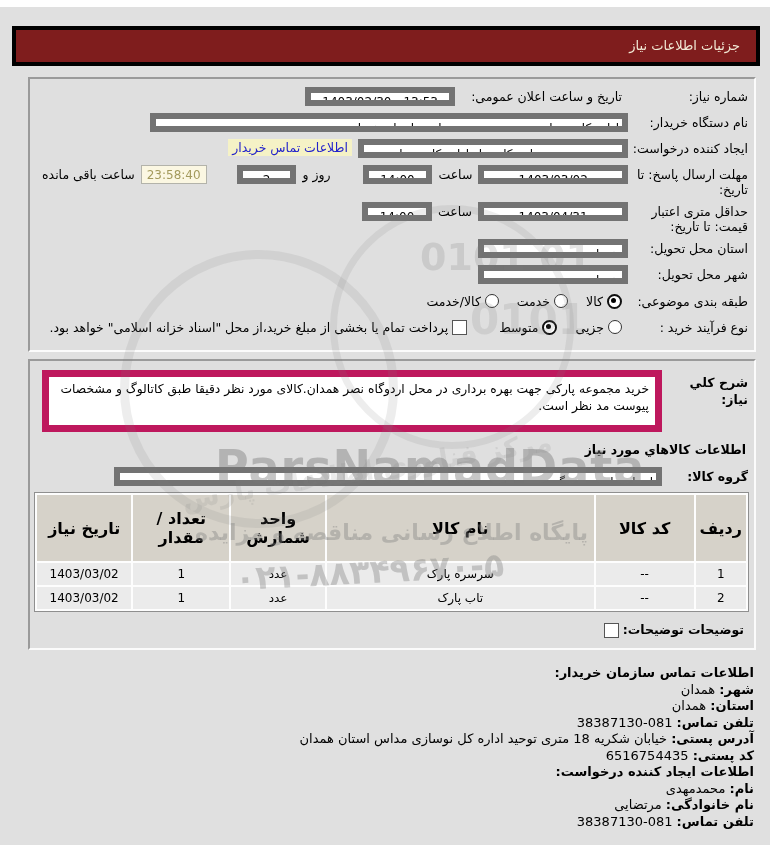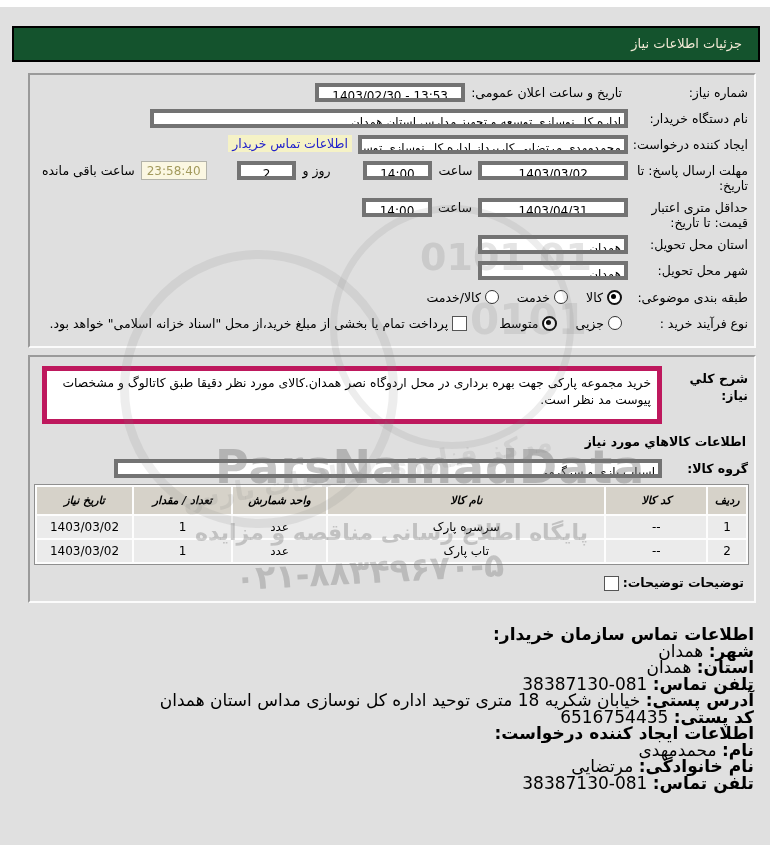--- a/index.html
+++ b/index.html
@@ -8,35 +8,35 @@
     background:#e0e0e0;
     font-family:"DejaVu Sans", sans-serif;
     font-size:12.5px;color:#000;
     direction:rtl;
   }
   .top-strip{position:absolute;top:0;left:0;width:770px;height:7px;background:#ffffff;}
 
   
   .title-bar{
     position:relative;margin:26px 10px 0 12px;height:32px;
-    background:#14532d;border:2px solid #000000;
+    background:#7f1d1d;border:4px solid #000000;
     color:#f2ead6;line-height:32px;padding:0 16px 0 0;
     font-size:13px;z-index:1;
   }
 
   
   .panel{
     position:relative;margin:11px 14px 0 28px;
     border:2px solid;border-color:#9a9a9a #fbfbfb #fbfbfb #9a9a9a;
     background:#dfdfdf;padding:5px 4px 6px 4px;z-index:1;
   }
   .row{display:flex;align-items:flex-start;margin:3px 2px 5px 2px;min-height:21px;}
   .lbl{width:120px;flex:0 0 120px;text-align:right;padding-top:2px;line-height:15px;}
   .vbox{
-    background:#fff;border:4px solid #737373;height:19px;line-height:18px;
+    background:#fff;border:6px solid #737373;height:19px;line-height:18px;
     font-size:12px;overflow:hidden;white-space:nowrap;box-sizing:border-box;
   }
   .center{text-align:center;}
   .rt{text-align:right;padding:0 3px;}
   .ltr{direction:ltr;unicode-bidi:isolate;}
   .w150{width:150px;}
   .w70{width:70px;margin-left:26px;}
   .w60{width:60px;}
   .smalllbl{padding:2px 6px 0 6px;white-space:nowrap;}
   .countdown{
@@ -62,65 +62,65 @@
   .checkbox{
     width:13px;height:13px;border:1px solid #555;background:#fff;
     display:inline-block;margin:2px 4px 0 4px;flex:0 0 auto;
   }
   .opt-label{padding-top:2px;margin-left:12px;white-space:nowrap;}
 
   
   .summary-row{display:flex;margin:4px 2px 2px 2px;}
   .summary-lbl{width:86px;flex:0 0 86px;font-weight:bold;line-height:17px;padding-top:4px;}
   .summary-box{
-    background:#fff;border:5px solid #be185d;flex:1;margin-left:6px;
+    background:#fff;border:7px solid #be185d;flex:1;margin-left:6px;
     min-height:40px;padding:4px 6px;font-size:12.3px;line-height:17px;text-align:right;
   }
   .section-title{font-weight:bold;margin:10px 4px 2px 0;}
   .group-row{display:flex;margin:10px 2px 6px 2px;}
   .group-lbl{width:86px;flex:0 0 86px;font-weight:bold;padding-top:2px;}
   .group-box{width:548px;text-decoration:underline;}
 
   table.items{
     border-collapse:separate;border-spacing:2px;background:#fdfdfd;
     border:1px solid #8f8f8f;margin:6px 1px 0 1px;width:715px;
   }
   table.items th{
-    background:#d6d2c9;font-size:11px;font-weight:bold;height:25px;padding:1px 4px;font-style:italic;
+    background:#d6d2c9;font-size:16px;font-weight:bold;height:25px;padding:14px 4px;
   }
   table.items td{
     background:#ebebeb;font-size:12px;text-align:center;height:20px;padding:1px 4px;
   }
   .col-radif{width:30px;}.col-code{width:96px;text-align:center;}.col-name{width:280px;}
   .col-unit{width:88px;}.col-qty{width:92px;}.col-date{width:88px;}
   .notes-row{display:flex;justify-content:flex-start;margin:9px 6px 4px 2px;}
   .notes-row .nlbl{font-weight:bold;padding-top:1px;}
 
   
-  .contact{margin:23px 16px 0 10px;line-height:16.5px;font-size:17px;z-index:1;position:relative;}
+  .contact{margin:15px 16px 0 10px;line-height:16.5px;font-size:13px;z-index:1;position:relative;}
   .contact div{text-align:right;}
   .contact b{font-weight:bold;}
 
   
   .wm{position:absolute;pointer-events:none;z-index:6;}
   .wm-circle{border-radius:50%;border:7px solid rgba(125,125,125,0.14);}
   .wm-text{color:rgba(125,125,125,0.35);font-weight:bold;white-space:nowrap;}
 </style>
 </head>
 <body>
 
 <div class="top-strip"></div>
 
 <div class="title-bar">جزئیات اطلاعات نیاز</div>
 
 <div class="panel">
 
   <div class="row">
     <div class="lbl">شماره نیاز:</div>
-    <div class="smalllbl" style="">تاریخ و ساعت اعلان عمومی:</div>
+    <div class="smalllbl" style="margin-left:10px;">تاریخ و ساعت اعلان عمومی:</div>
     <div class="vbox center ltr w150">1403/02/30 - 13:53</div>
   </div>
 
   <div class="row">
     <div class="lbl">نام دستگاه خریدار:</div>
     <div class="vbox rt" style="width:478px;">اداره کل نوسازی  توسعه و تجهیز مدارس استان همدان</div>
   </div>
 
   <div class="row">
     <div class="lbl">ایجاد کننده درخواست:</div>

